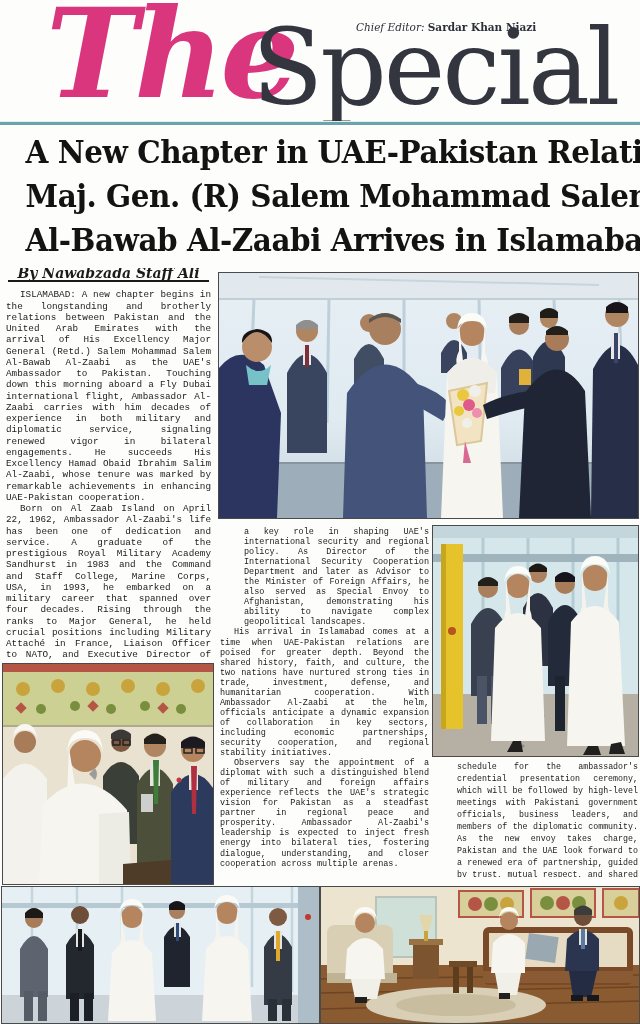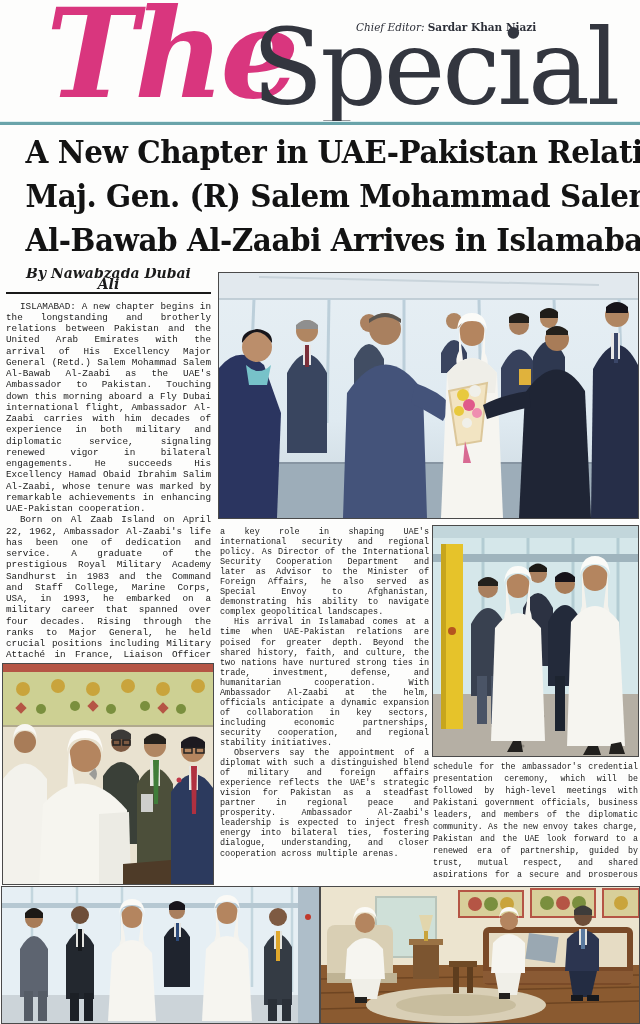--- a/index.html
+++ b/index.html
@@ -20,21 +20,21 @@
 
   
   #headline{position:absolute;left:0;top:130px;width:640px;text-align:center;
             font-weight:bold;color:#131313;}
   .hl{font-size:32px;line-height:44px;white-space:nowrap;transform:scaleX(0.92);
       transform-origin:50% 50%;letter-spacing:-0.5px;}
 
   
   .col{position:absolute;text-align:justify;overflow:hidden;}
   .col p{margin:0;text-indent:14px;font-family:Liberation Mono, monospace;}
-  .col p.noindent{text-indent:0;}
+  .col p.noindent{text-indent:0;margin-left:24px;}
   #col-left{left:6px;top:268px;width:205px;height:392px;font-size:9.3px;line-height:11.25px;}
   #col-mid{left:220px;top:527px;width:209px;height:346px;font-size:8.5px;line-height:10.05px;}
   #col-right{left:433px;top:761px;width:205px;height:116px;font-size:8.3px;line-height:12px;}
 
   #byline-wrap{text-align:center;margin-bottom:7px;text-indent:0;}
   #byline{display:inline-block;font-weight:bold;font-style:italic;font-size:14px;
           padding:0 10px 1px 10px;border-bottom:2px solid #191919;}
 
   
   .photo{position:absolute;border:1px solid #4a4a4a;background:#dde8ee;overflow:hidden;}
@@ -61,21 +61,21 @@
   <div id="masthead-rule"></div>
 
   <div id="headline">
     <div class="hl">A New Chapter in UAE-Pakistan Relations:</div>
     <div class="hl">Maj. Gen. (R) Salem Mohammad Salem</div>
     <div class="hl">Al-Bawab Al-Zaabi Arrives in Islamabad</div>
   </div>
 
   <div id="col-left" class="col">
     <div id="byline-wrap">
-      <span id="byline">By Nawabzada Dubai Ali</span>
+      <span id="byline">By Nawabzada Staff Ali</span>
     </div>
     <p>ISLAMABAD: A new chapter begins in the longstanding and brotherly relations between Pakistan and the United Arab Emirates with the arrival of His Excellency Major General (Retd.) Salem Mohammad Salem Al-Bawab Al-Zaabi as the UAE's Ambassador to Pakistan. Touching down this morning aboard a Fly Dubai international flight, Ambassador Al-Zaabi carries with him decades of experience in both military and diplomatic service, signaling renewed vigor in bilateral engagements. He succeeds His Excellency Hamad Obaid Ibrahim Salim Al-Zaabi, whose tenure was marked by remarkable achievements in enhancing UAE-Pakistan cooperation.</p>
     <p>Born on Al Zaab Island on April 22, 1962, Ambassador Al-Zaabi's life has been one of dedication and service. A graduate of the prestigious Royal Military Academy Sandhurst in 1983 and the Command and Staff College, Marine Corps, USA, in 1993, he embarked on a military career that spanned over four decades. Rising through the ranks to Major General, he held crucial positions including Military Attaché in France, Liaison Officer to NATO, and Executive Director of the Policy and Cooperation Department at the UAE Ministry of Defense.</p>
     <p>Transitioning from military service to diplomacy, Ambassador Al-Zaabi has played</p>
   </div>
 
   <div id="photo-main" class="photo">
     <svg width="419" height="245" viewBox="0 0 419 245">
       <defs>
         <linearGradient id="gBridge" x1="0" y1="0" x2="0" y2="1">

